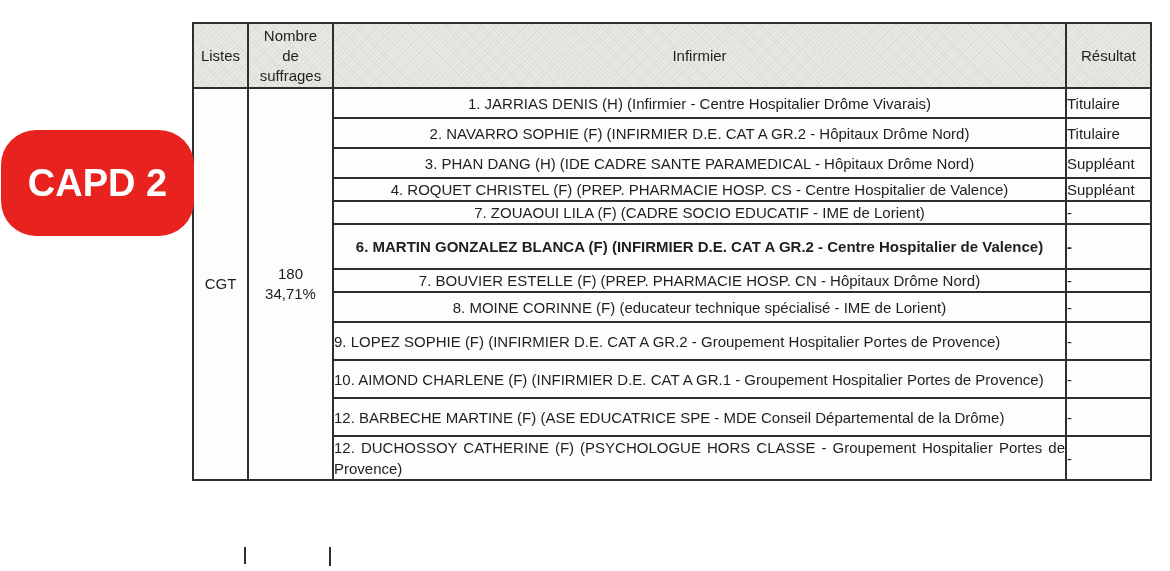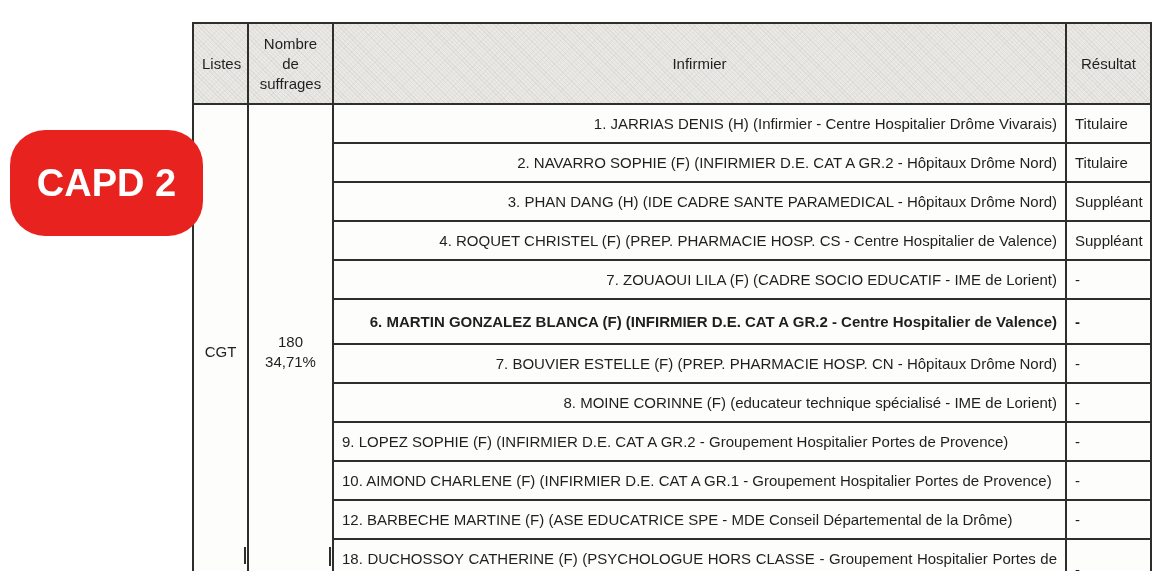--- a/index.html
+++ b/index.html
@@ -13,21 +13,21 @@
     width: 1170px;
     height: 571px;
     background: #ffffff;
     overflow: hidden;
     color: #1c1c1c;
   }
 
   
   .capd-badge {
     position: absolute;
-    left: 10px;
+    left: 1px;
     top: 130px;
     width: 193px;
     height: 106px;
     background: #e8231f;
     border-radius: 35px;
     display: flex;
     align-items: center;
     justify-content: center;
     z-index: 5;
     text-align: right;
@@ -55,21 +55,21 @@
     color: #1f1f1f;
   }
   table.results col.c-listes    { width: 55px; }
   table.results col.c-suffrages { width: 85px; }
   table.results col.c-candidats { width: 733px; }
   table.results col.c-resultat  { width: 85px; }
 
   table.results th,
   table.results td {
     border: 2px solid #2e2e2c;
-    padding: 8px;
+    padding: 0;
     overflow: hidden;
   }
 
   
   table.results thead th {
     height: 63px;
     font-weight: normal;
     text-align: center;
     vertical-align: middle;
     background-color: #eae9e5;
@@ -80,21 +80,21 @@
   .hdr-suffrages-inner {
     width: 64px;
     margin: 0 auto;
     line-height: 20px;
   }
 
   table.results tbody td { background: #fdfdfc; }
 
   td.cell-candidate {
     padding: 2px 8px 2px 7px;
-    text-align: right;
+    text-align: center;
     vertical-align: middle;
     line-height: 21px;
   }
   tr.row-tall td.cell-candidate { text-align: justify; }
 
   td.cell-result {
     text-align: left;
     vertical-align: middle;
   }
 
@@ -191,21 +191,21 @@
         </tr>
         <tr class="row-tall">
           <td class="cell-candidate">10. AIMOND CHARLENE (F) (INFIRMIER D.E. CAT A GR.1 - Groupement Hospitalier Portes de Provence)</td>
           <td class="cell-result">-</td>
         </tr>
         <tr class="row-tall">
           <td class="cell-candidate">12. BARBECHE MARTINE (F) (ASE EDUCATRICE SPE - MDE Conseil Départemental de la Drôme)</td>
           <td class="cell-result">-</td>
         </tr>
         <tr class="row-tall">
-          <td class="cell-candidate">18. DUCHOSSOY CATHERINE (F) (PSYCHOLOGUE HORS CLASSE - Groupement Hospitalier Portes de Provence)</td>
+          <td class="cell-candidate">12. DUCHOSSOY CATHERINE (F) (PSYCHOLOGUE HORS CLASSE - Groupement Hospitalier Portes de Provence)</td>
           <td class="cell-result">-</td>
         </tr>
       </tbody>
     </table>
   </div>
 
   <div class="stub stub-1"></div>
   <div class="stub stub-2"></div>
 
 </div>

